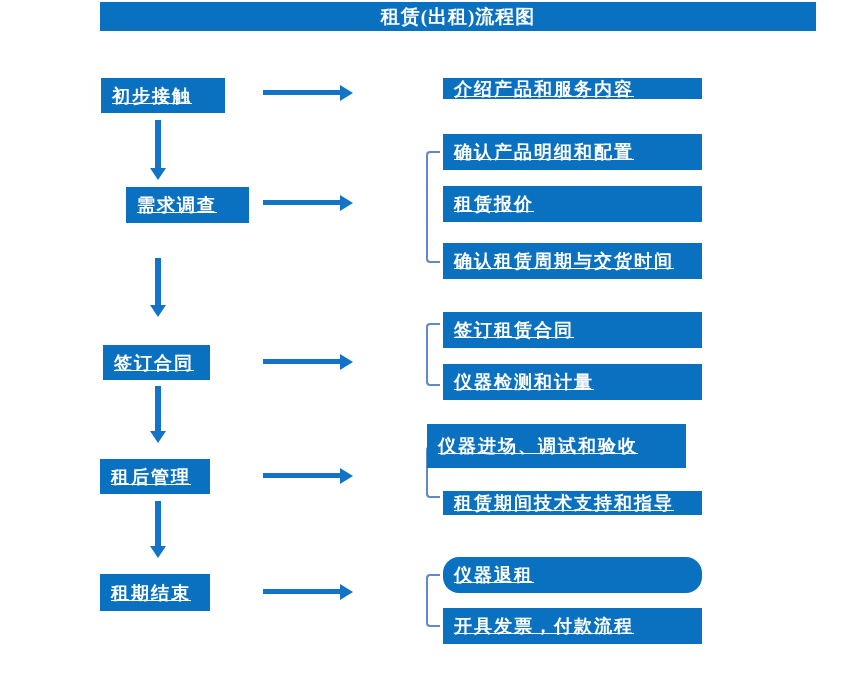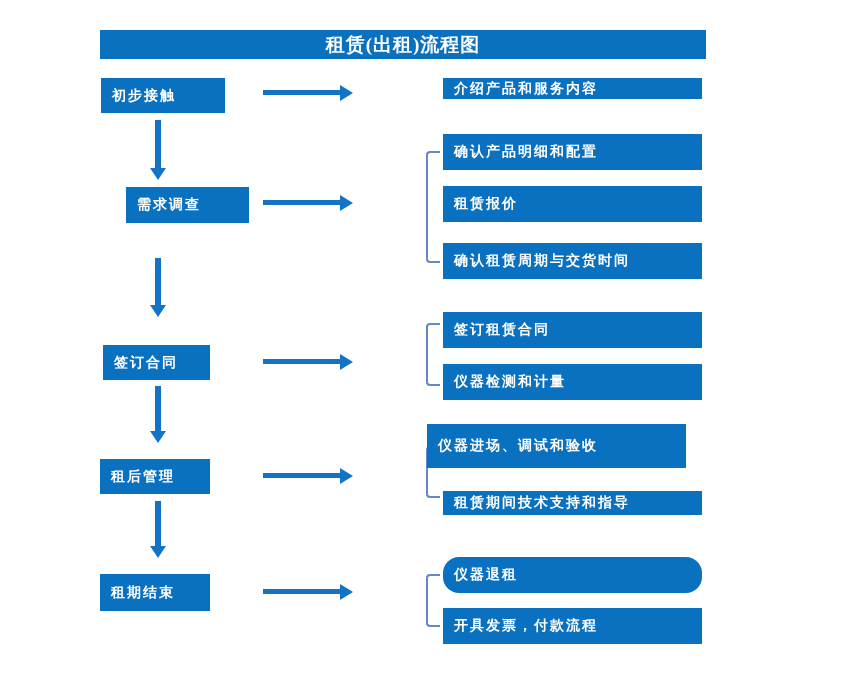--- a/index.html
+++ b/index.html
@@ -12,38 +12,39 @@
     overflow: hidden;
   }
   :root {
     --box-blue: #0a71c0;
     --arrow-blue: #1374c7;
     --bracket-blue: #6488c9;
     --text-white: #ffffff;
   }
   .title-bar {
     position: absolute;
-    left: 100px; top: 30px;
-    width: 606px; height: 29px;
+    left: 100px; top: 2px;
+    width: 716px; height: 29px;
     background: var(--box-blue);
     color: var(--text-white);
     font-size: 19px; font-weight: bold;
     letter-spacing: 1px;
     display: flex; align-items: center; justify-content: center;
   }
   .box {
     position: absolute;
     background: var(--box-blue);
     color: var(--text-white);
-    font-size: 14px; font-weight: bold;
+    font-size: 18px; font-weight: bold;
     letter-spacing: 2px;
     display: flex; align-items: center;
     padding-left: 11px;
     box-sizing: border-box;
     white-space: nowrap;
+    text-decoration: underline;
   }
   
   .h-arrow { position: absolute; width: 90px; height: 16px; }
   .h-arrow .shaft {
     position: absolute; left: 0; top: 5px;
     width: 78px; height: 5px; background: var(--arrow-blue);
   }
   .h-arrow .head {
     position: absolute; left: 77px; top: 0;
     width: 0; height: 0;

